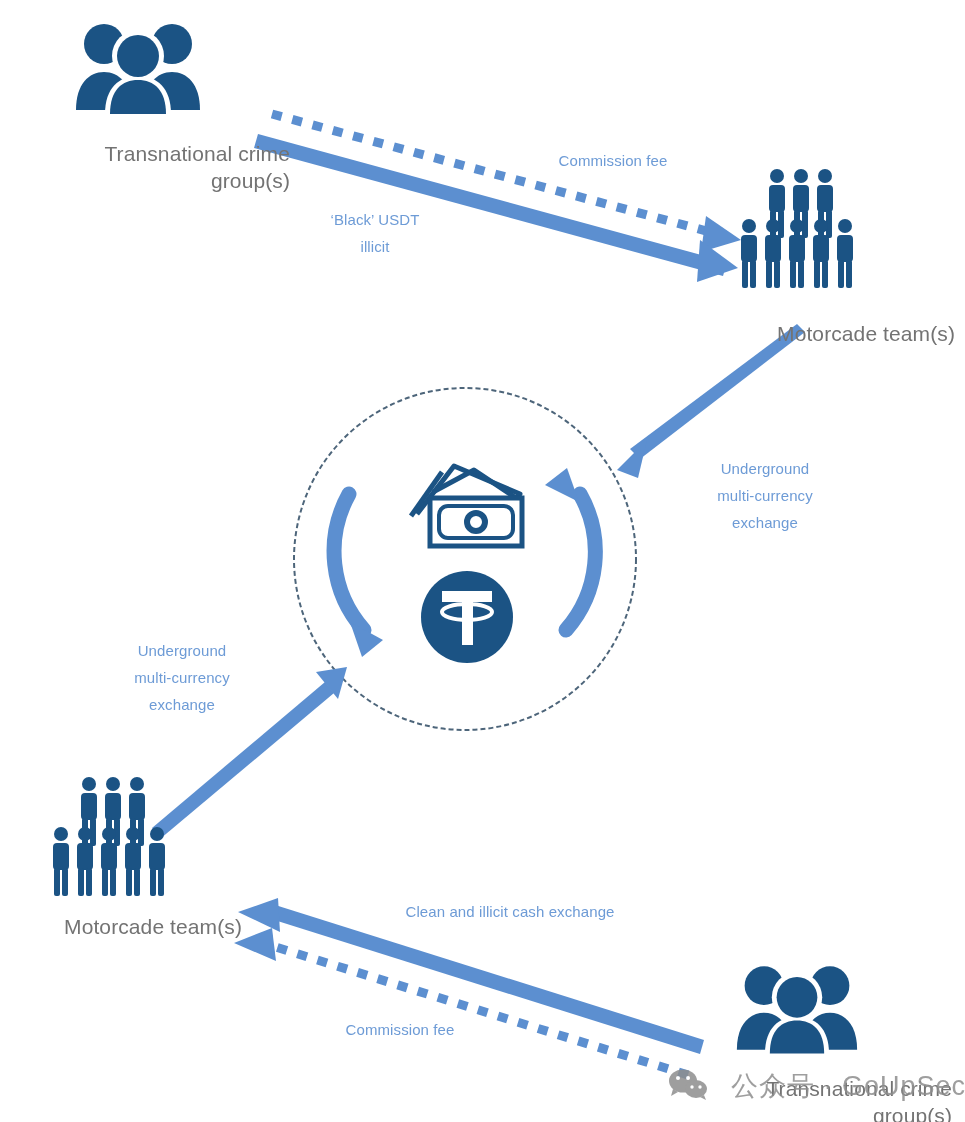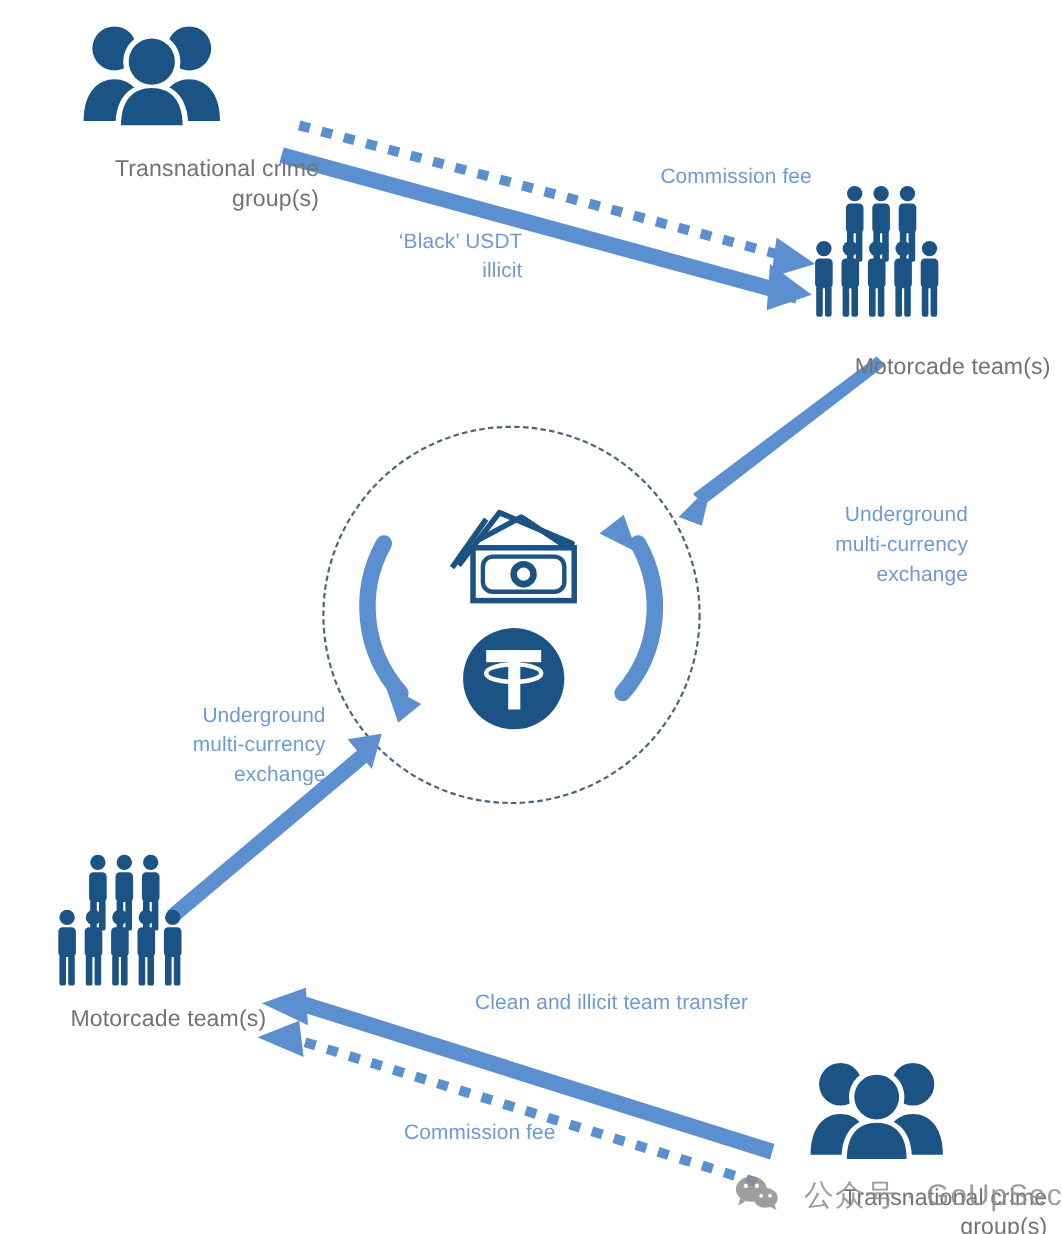--- a/index.html
+++ b/index.html
@@ -30,23 +30,23 @@
     font-size: 21px;
     line-height: 27px;
     text-align: right;
     letter-spacing: 0.1px;
     white-space: pre-line;
     margin-top: 20px;
   }
   .edge-label {
     position: absolute;
     color: #6d9bd6;
-    font-size: 19px;
+    font-size: 15px;
     line-height: 27px;
-    text-align: right;
+    text-align: center;
     letter-spacing: 0.1px;
     white-space: pre-line;
   }
   .icon-box {
     position: absolute;
   }
   .watermark {
     position: absolute;
     display: flex;
     align-items: flex-start;
@@ -276,21 +276,21 @@
           <circle cx="9" cy="8" r="7"></circle>
             <rect x="1" y="17" width="16" height="27" rx="4"></rect>
           <rect x="2" y="42" width="6" height="28" rx="2"></rect>
             <rect x="10" y="42" width="6" height="28" rx="2"></rect>
         </g>
       </g>
     </svg>
   </div>
   <div class="node-label" style="left:-8px; top:893px; width:250px;">Motorcade team(s)</div>
 
-  <div class="edge-label" style="left:340px; top:898px; width:340px;">Clean and illicit team transfer</div>
+  <div class="edge-label" style="left:340px; top:898px; width:340px;">Clean and illicit cash exchange</div>
 
   <div class="edge-label" style="left:295px; top:1016px; width:210px;">Commission fee</div>
 
   <div class="icon-box" style="left:733px; top:960px; width:128px; height:94px;">
     <svg viewBox="0 0 132 96" width="128" height="94">
       <g fill="#1b5384">
         <circle cx="32" cy="26" r="20"></circle>
         <path d="M4,92 C4,66 17,54 32,54 C47,54 60,66 60,92 Z"></path>
         <circle cx="100" cy="26" r="20"></circle>
         <path d="M72,92 C72,66 85,54 100,54 C115,54 128,66 128,92 Z"></path>

